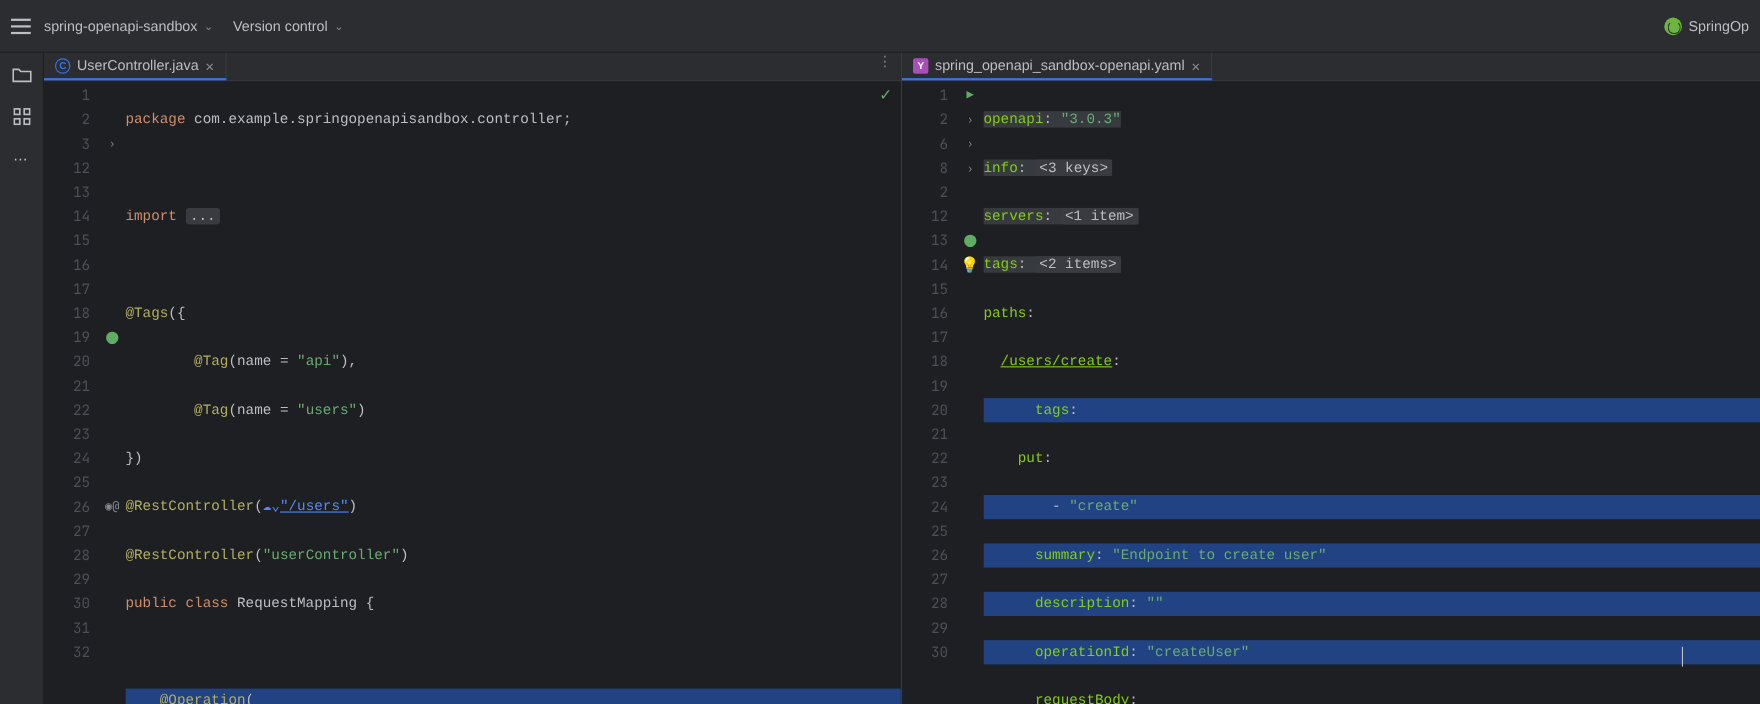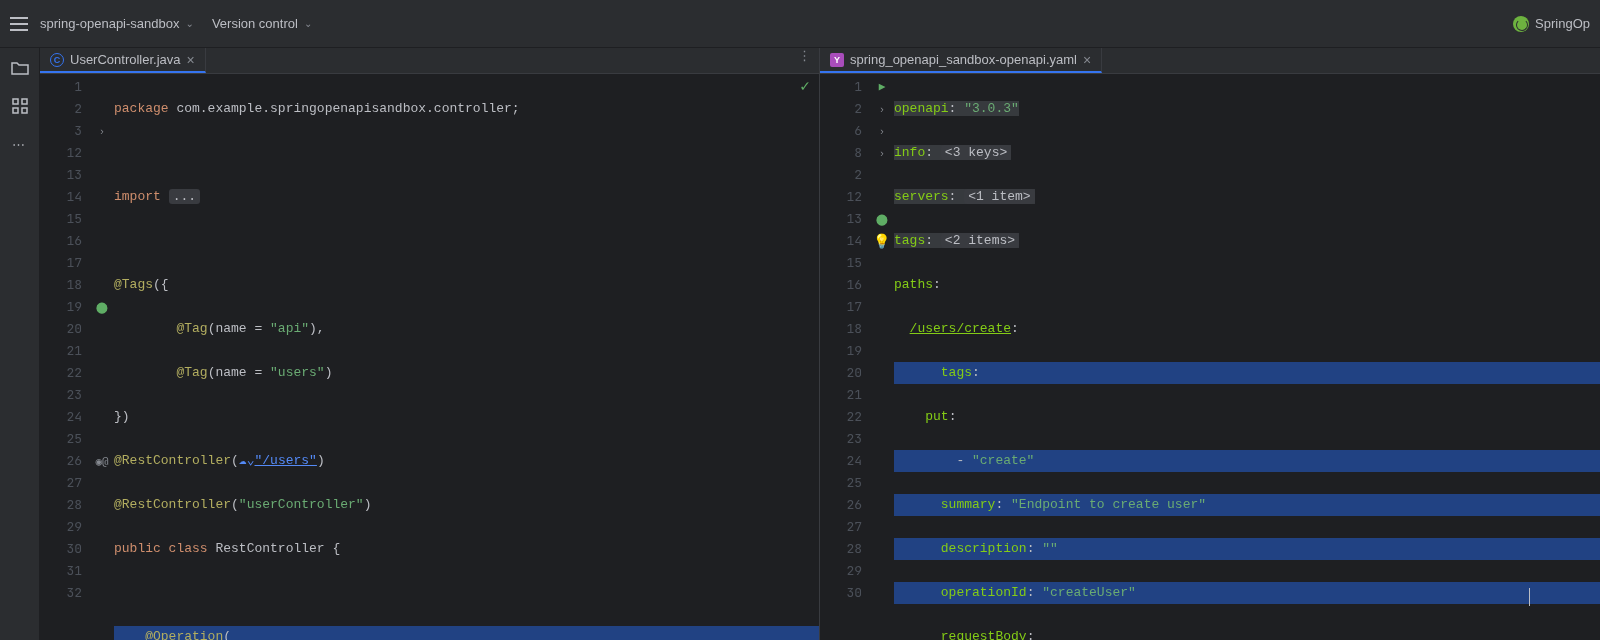--- a/index.html
+++ b/index.html
@@ -192,21 +192,21 @@
 <div class="line"><span class="kw">package</span><span> com.example.springopenapisandbox.controller;</span></div>
 <div class="line"></div>
 <div class="line"><span class="kw">import</span> <span class="fold-marker">...</span></div>
 <div class="line"></div>
 <div class="line"><span class="anno">@Tags</span><span>({</span></div>
 <div class="line"><span class="anno">        @Tag</span><span>(name = </span><span class="str">"api"</span><span>),</span></div>
 <div class="line"><span class="anno">        @Tag</span><span>(name = </span><span class="str">"users"</span><span>)</span></div>
 <div class="line"><span>})</span></div>
 <div class="line"><span class="anno">@RestController</span><span>(</span><span style="color:#548af7">☁⌄</span><span class="str link">"/users"</span><span>)</span></div>
 <div class="line"><span class="anno">@RestController</span><span>(</span><span class="str">"userController"</span><span>)</span></div>
-<div class="line"><span class="kw">public class </span><span>RestController {</span></div>
+<div class="line"><span class="kw">public class </span><span>RequestMapping {</span></div>
 <div class="line"></div>
 <div class="line hl-sel"><span class="anno">    @Operation</span><span>(</span></div>
 
 
 
 
 
 
 
 

